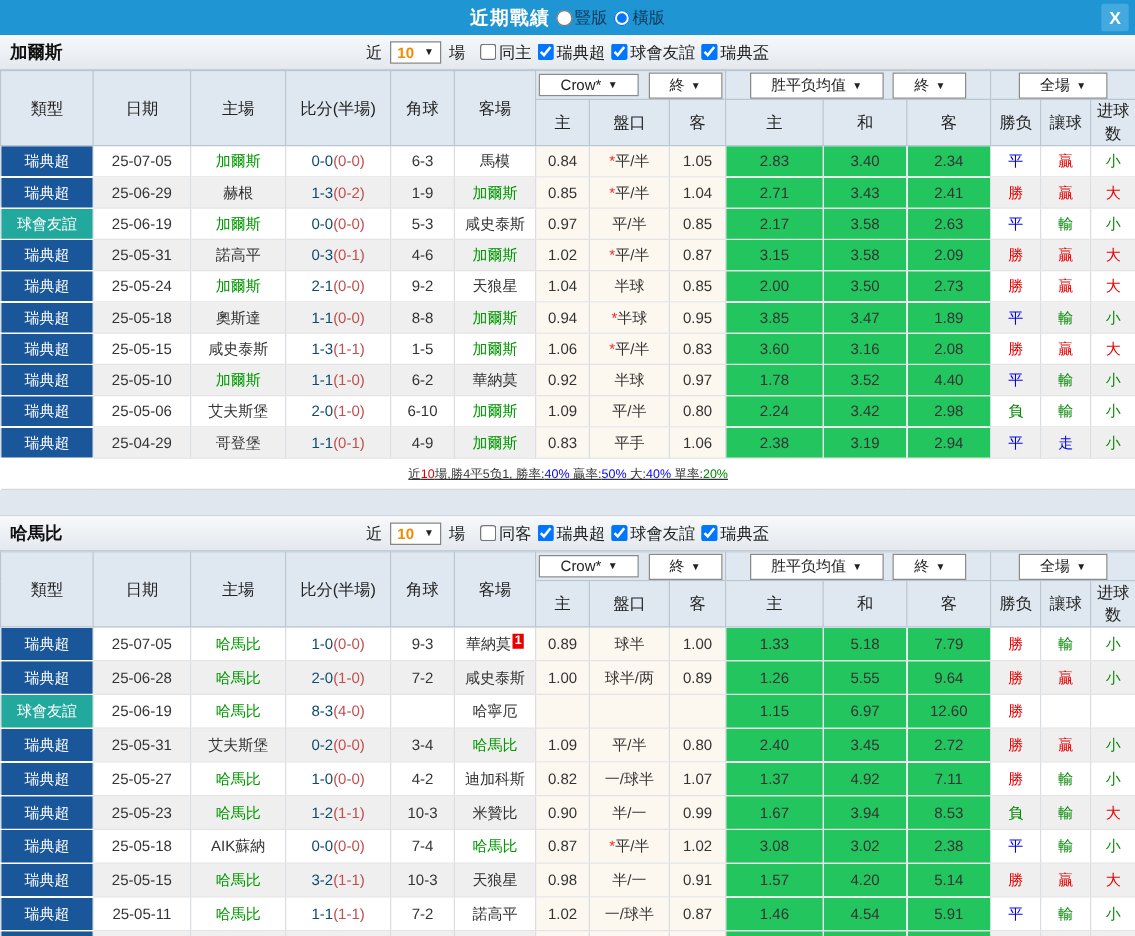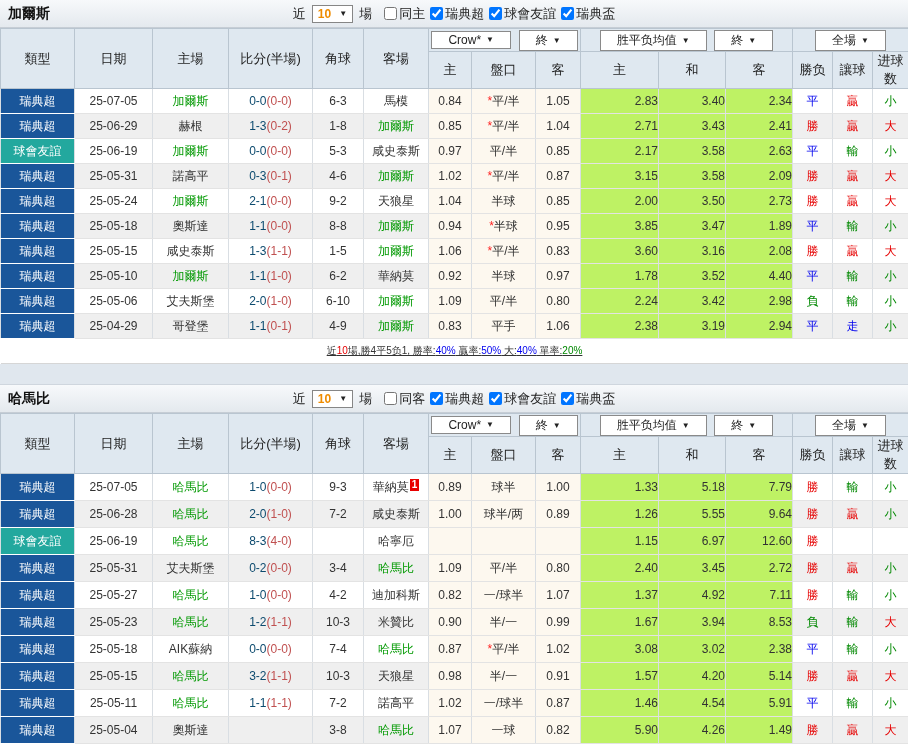--- a/index.html
+++ b/index.html
@@ -42,36 +42,50 @@
            padding:1px 16px; font-size:12px; margin:0 2px; cursor:pointer; white-space:nowrap; }
 
   tbody td { border-right:1px solid #d9dee3; border-left:1px solid #d9dee3; border-bottom:1px solid #e3e3e3;
              text-align:center; height:25px; color:#333; white-space:nowrap; overflow:hidden; background:#fff; }
   .t2 tbody td { height:27px; }
   tbody tr.alt td { background:#efefef; }
   td.league { background:#1a569a; color:#fff; border-bottom:1px solid #fff !important; font-size:12px; }
   tbody tr.alt td.league { background:#1a569a; }
   td.league.teal, tbody tr.alt td.league.teal { background:#23a89e; }
   td.cream, tbody tr.alt td.cream { background:#fdf8ef; }
-  td.lblue, tbody tr.alt td.lblue { background:#bef264;text-align:right; }
+  td.lblue, tbody tr.alt td.lblue { background:#22c55e; }
   .green-team { color:#009900; }
   .ft { color:#0c4a6e; } .ht { color:#c05050; }
   .res-red { color:#e60000; } .res-blue { color:#0000ee; } .res-green { color:#008800; }
   .star { color:#ff2222; }
   .card-badge { display:inline-block; background:#e80000; color:#fff; font-size:10px; line-height:12px;
                 padding:0 2px; vertical-align:top; margin-left:1px; font-weight:bold; }
   tfoot td { height:25px; text-align:center; font-size:10px; color:#333; border-bottom:1px solid #d6d6d6;text-decoration:underline; }
 
   .divider { height:21px; background:#e0e7ee; border-bottom:1px solid #cfd6de; }
 </style>
 </head>
 <body>
 
 <div class="app">
 
+  <div class="topbar">
+    <div class="title-area">
+      <span class="win-title">近期戰績</span>
+      <label class="layout-radio">
+        <input type="radio" name="layout" style="">
+        <span>豎版</span>
+      </label>
+      <label class="layout-radio">
+        <input type="radio" name="layout" checked="" style="">
+        <span>橫版</span>
+      </label>
+    </div>
+    <div class="close-btn">X</div>
+  </div>
 
   <div class="section-header">
     <span class="team-name">加爾斯</span>
     <div class="filters">
       <span>近</span>
       <span class="count-select">
         <b>10</b>
           <span class="arr">▼</span>
       </span>
       <span>場</span>
@@ -176,21 +190,21 @@
           <td class="lblue">2.34</td>
           <td class="res-blue">平</td>
           <td class="res-red">贏</td>
           <td class="res-green">小</td>
         </tr>
         <tr class="alt">
           <td class="league">瑞典超</td>
           <td>25-06-29</td>
           <td>赫根</td>
           <td><span class="ft">1-3</span><span class="ht">(0-2)</span></td>
-          <td>1-8</td>
+          <td>1-9</td>
           <td class="green-team">加爾斯</td>
           <td class="cream">0.85</td>
           <td class="cream"><span class="star">*</span>平/半</td>
           <td class="cream">1.04</td>
           <td class="lblue">2.71</td>
           <td class="lblue">3.43</td>
           <td class="lblue">2.41</td>
           <td class="res-red">勝</td>
           <td class="res-red">贏</td>
           <td class="res-red">大</td>

